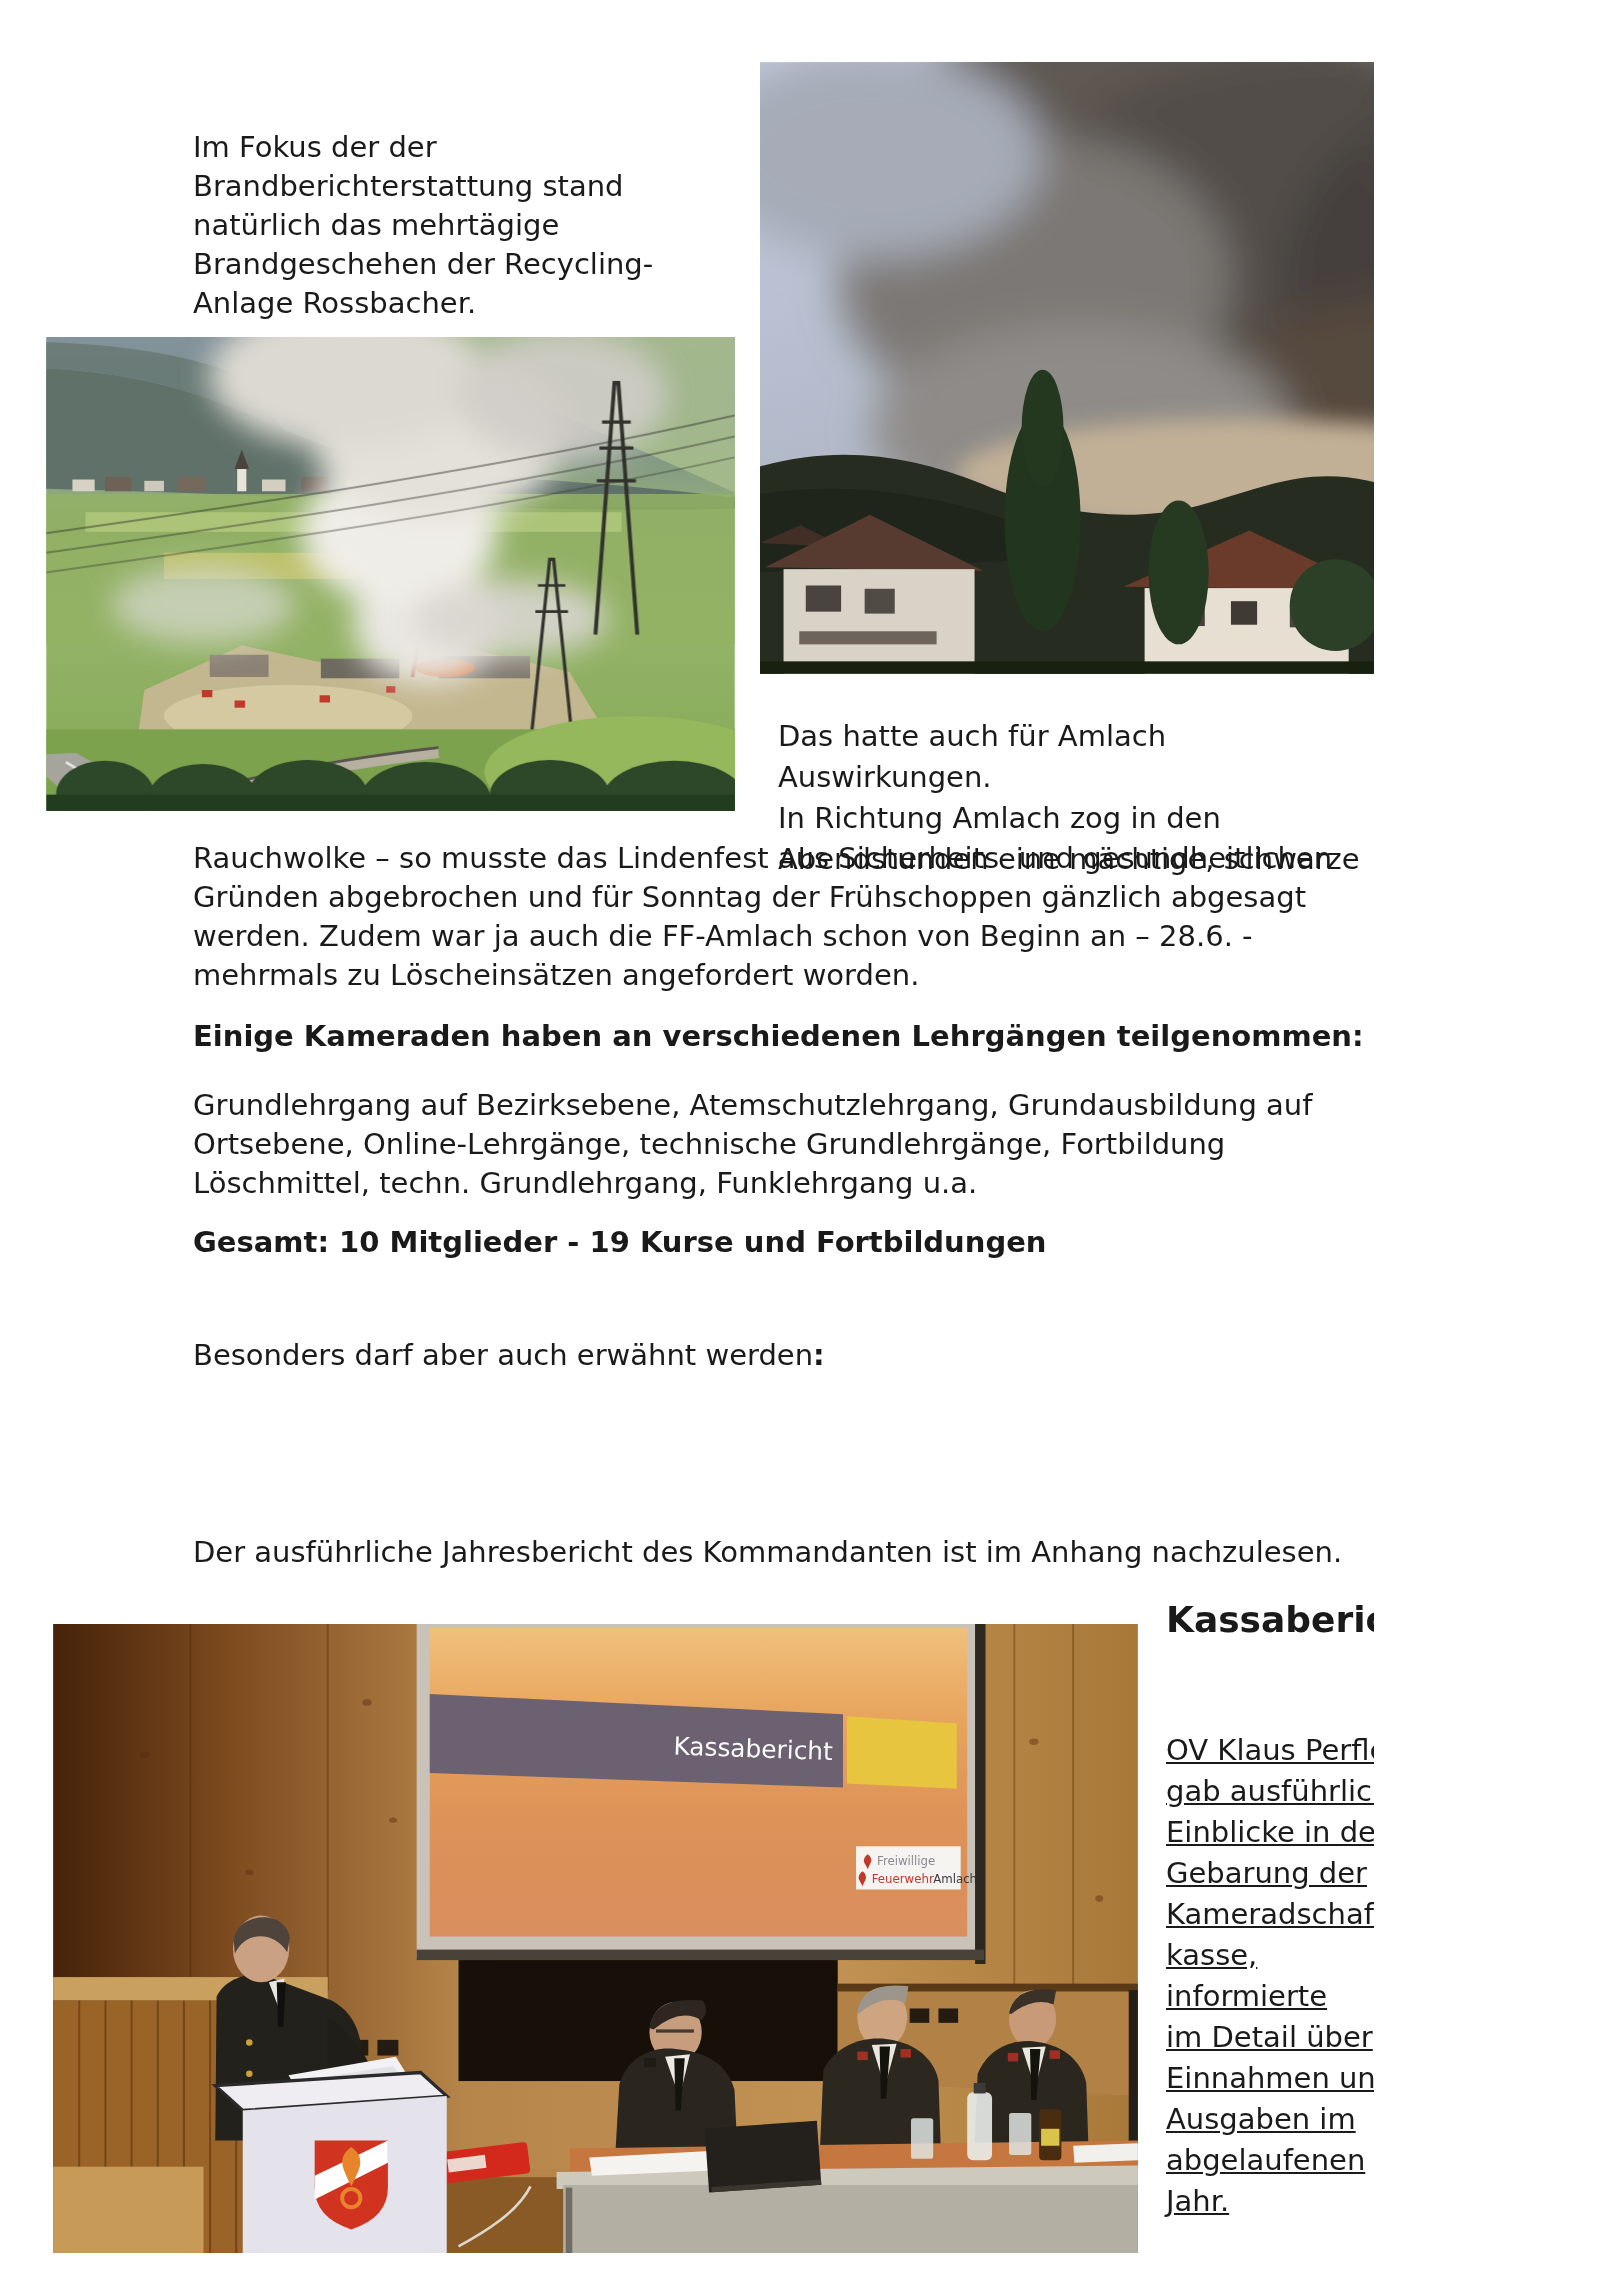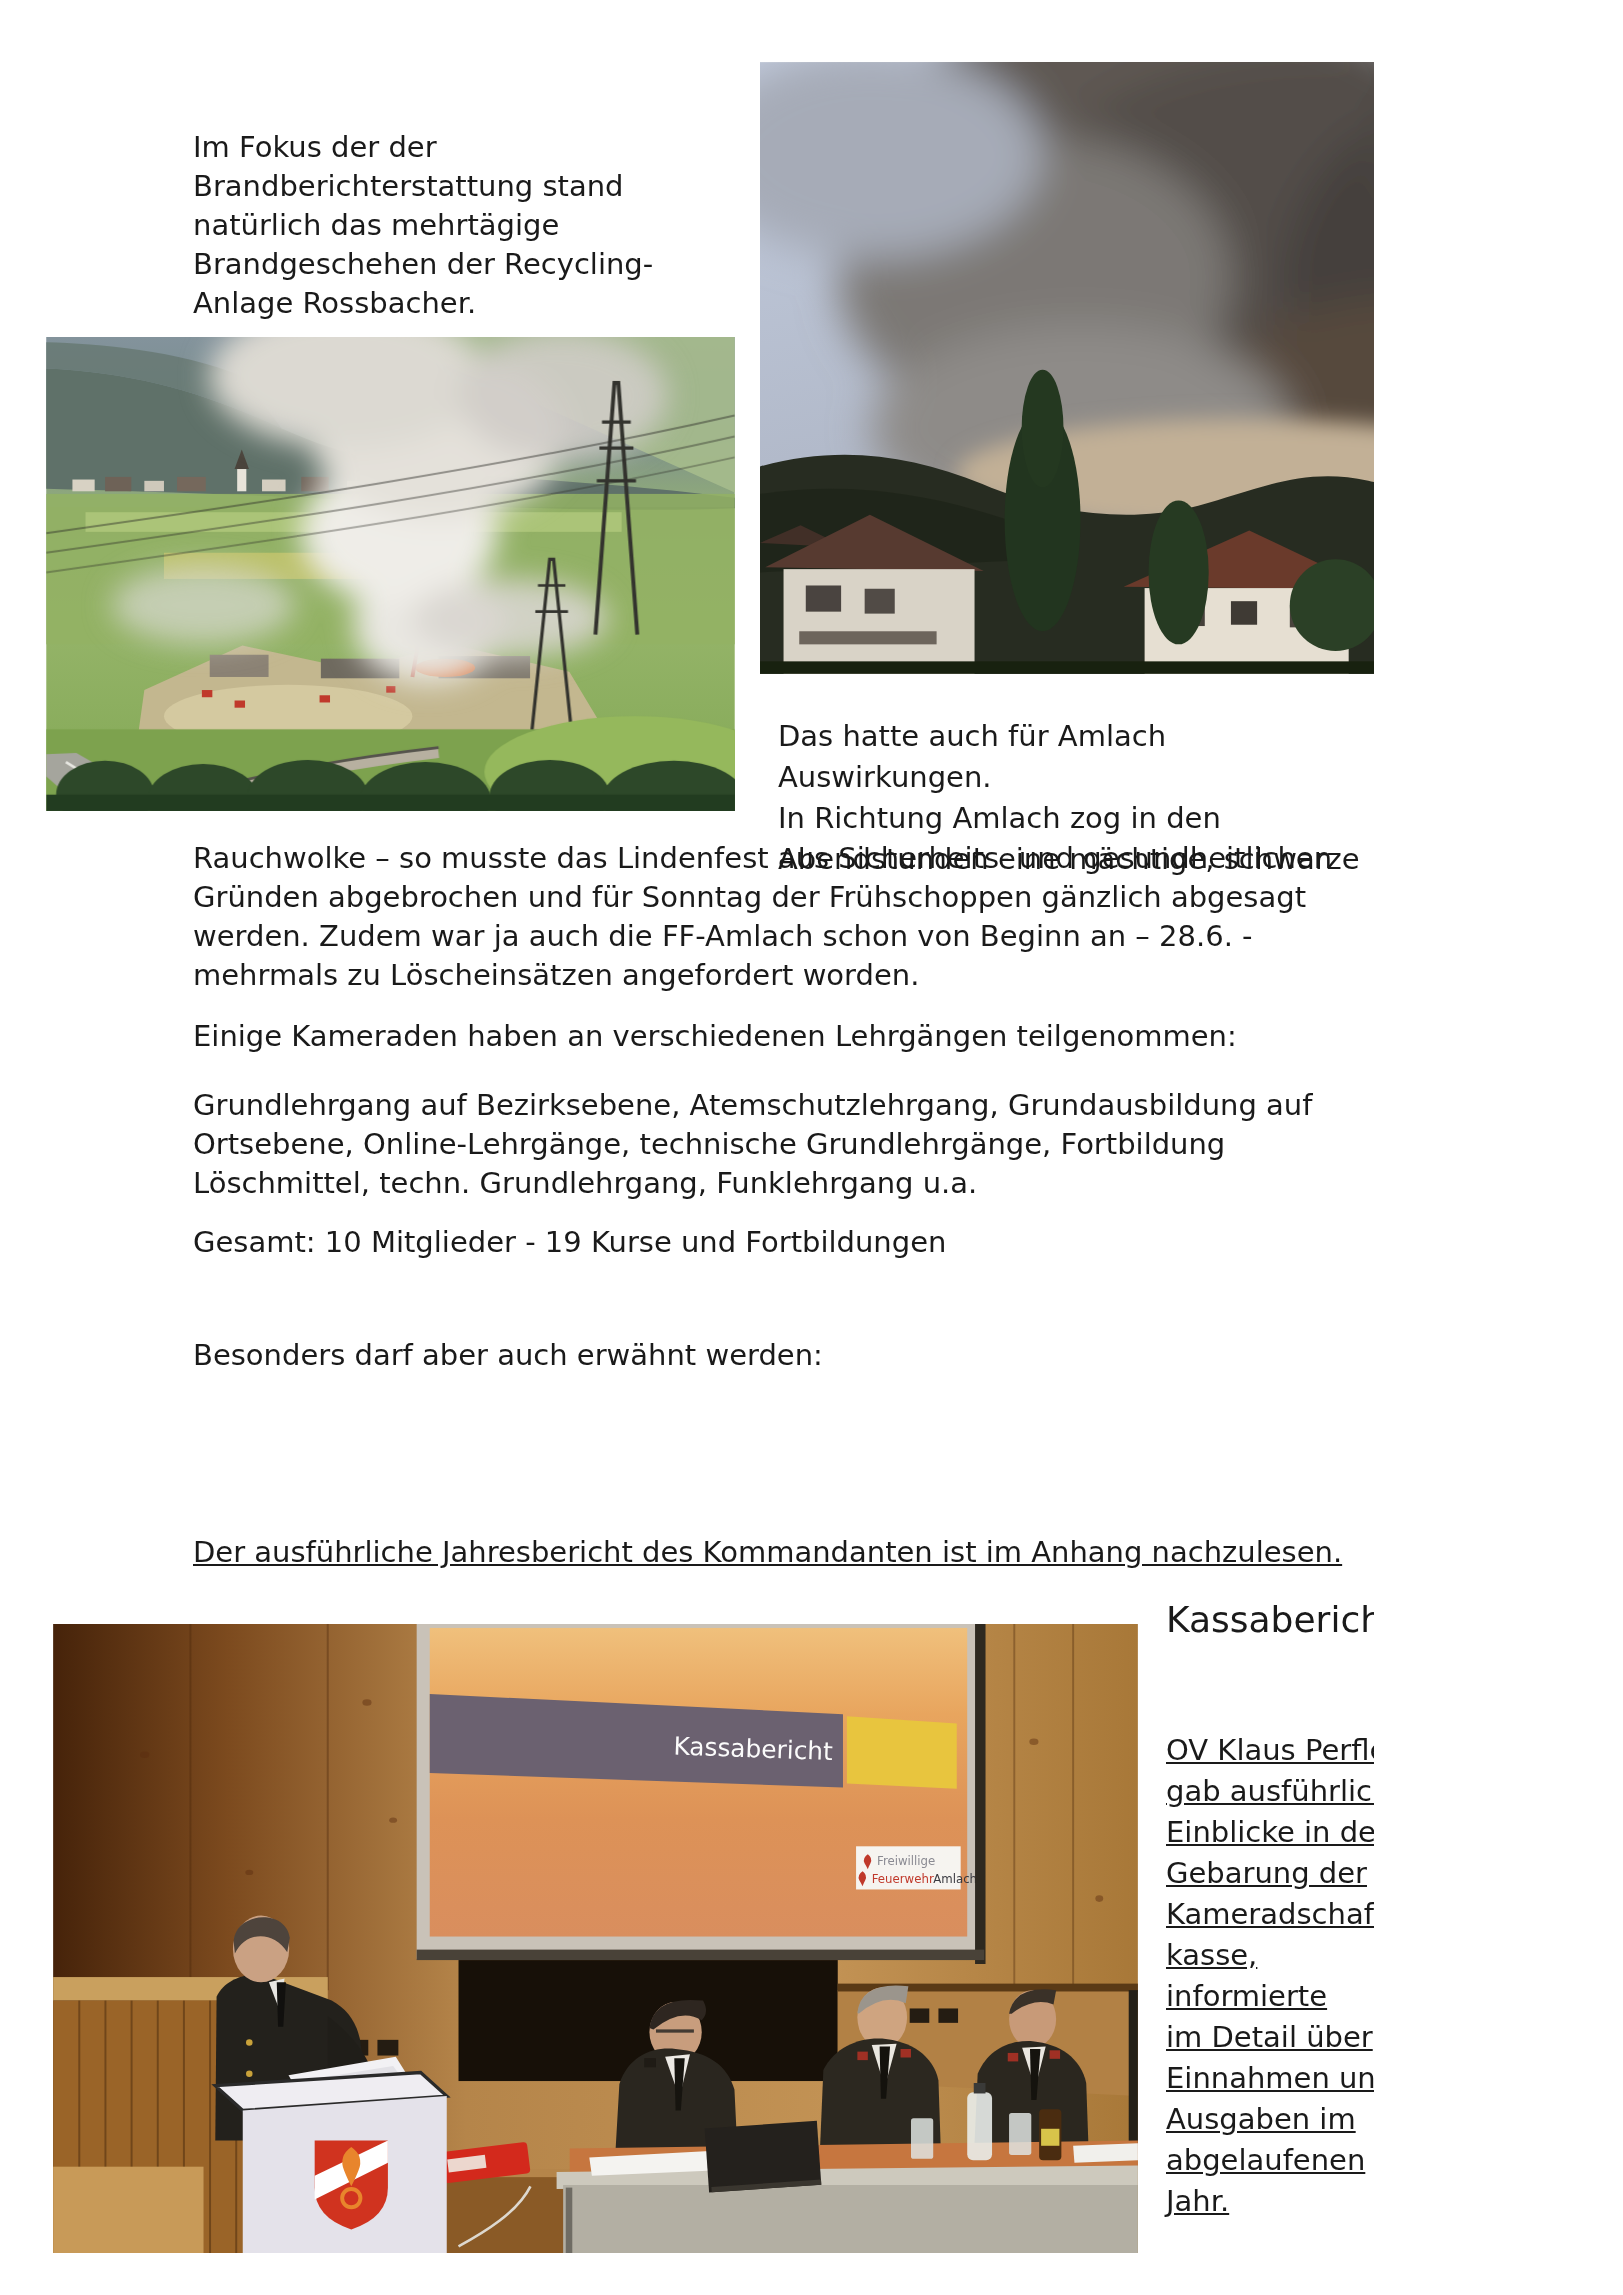--- a/index.html
+++ b/index.html
@@ -1,19 +1,19 @@
 <!DOCTYPE html>
 <html style="font-size:10.5px"><head>
 <meta charset="utf-8">
 <style>
   html,body{margin:0;padding:0;background:#fff;}
   .page{position:relative;width:1374px;height:2295px;background:#ffffff;
         font-family:"DejaVu Sans",sans-serif;color:#1a1a1a;overflow:hidden;}
   .tb{position:absolute;font-size:29px;line-height:39px;white-space:pre-line;}
-  .bold{font-weight:normal;}
+  .bold{font-weight:bold;}
   .kassa-heading{font-size:36px;line-height:39px;}
   .photo{position:absolute;display:block;}
 </style>
 </head>
 <body>
 
 <div class="page">
 
   <div class="tb" style="left:193px;top:128px;">Im Fokus der der
 Brandberichterstattung stand
@@ -176,21 +176,21 @@
 Ortsebene, Online-Lehrgänge, technische Grundlehrgänge, Fortbildung
 Löschmittel, techn. Grundlehrgang, Funklehrgang u.a.</div>
 
   <div class="tb bold" style="left:193px;top:1223px;">Gesamt: 10 Mitglieder - 19 Kurse und Fortbildungen</div>
 
   <div class="tb" style="left:193px;top:1297px;">
     <span>Besonders darf aber auch erwähnt werden</span><span class="bold">:</span>
   </div>
 
 
-  <div class="tb" style="left:193px;top:1533px;text-decoration:underline;">Der ausführliche Jahresbericht des Kommandanten ist im Anhang nachzulesen.</div>
+  <div class="tb" style="left:193px;top:1533px;">Der ausführliche Jahresbericht des Kommandanten ist im Anhang nachzulesen.</div>
 
   <div class="tb bold kassa-heading" style="left:1166px;top:1600px;">Kassabericht:</div>
 
   <div class="tb" style="left:1166px;top:1730px;line-height:41px;text-decoration:underline;">OV Klaus Perfler
 gab ausführlich
 Einblicke in der
 Gebarung der
 Kameradschafts-
 kasse, informierte
 im Detail über

